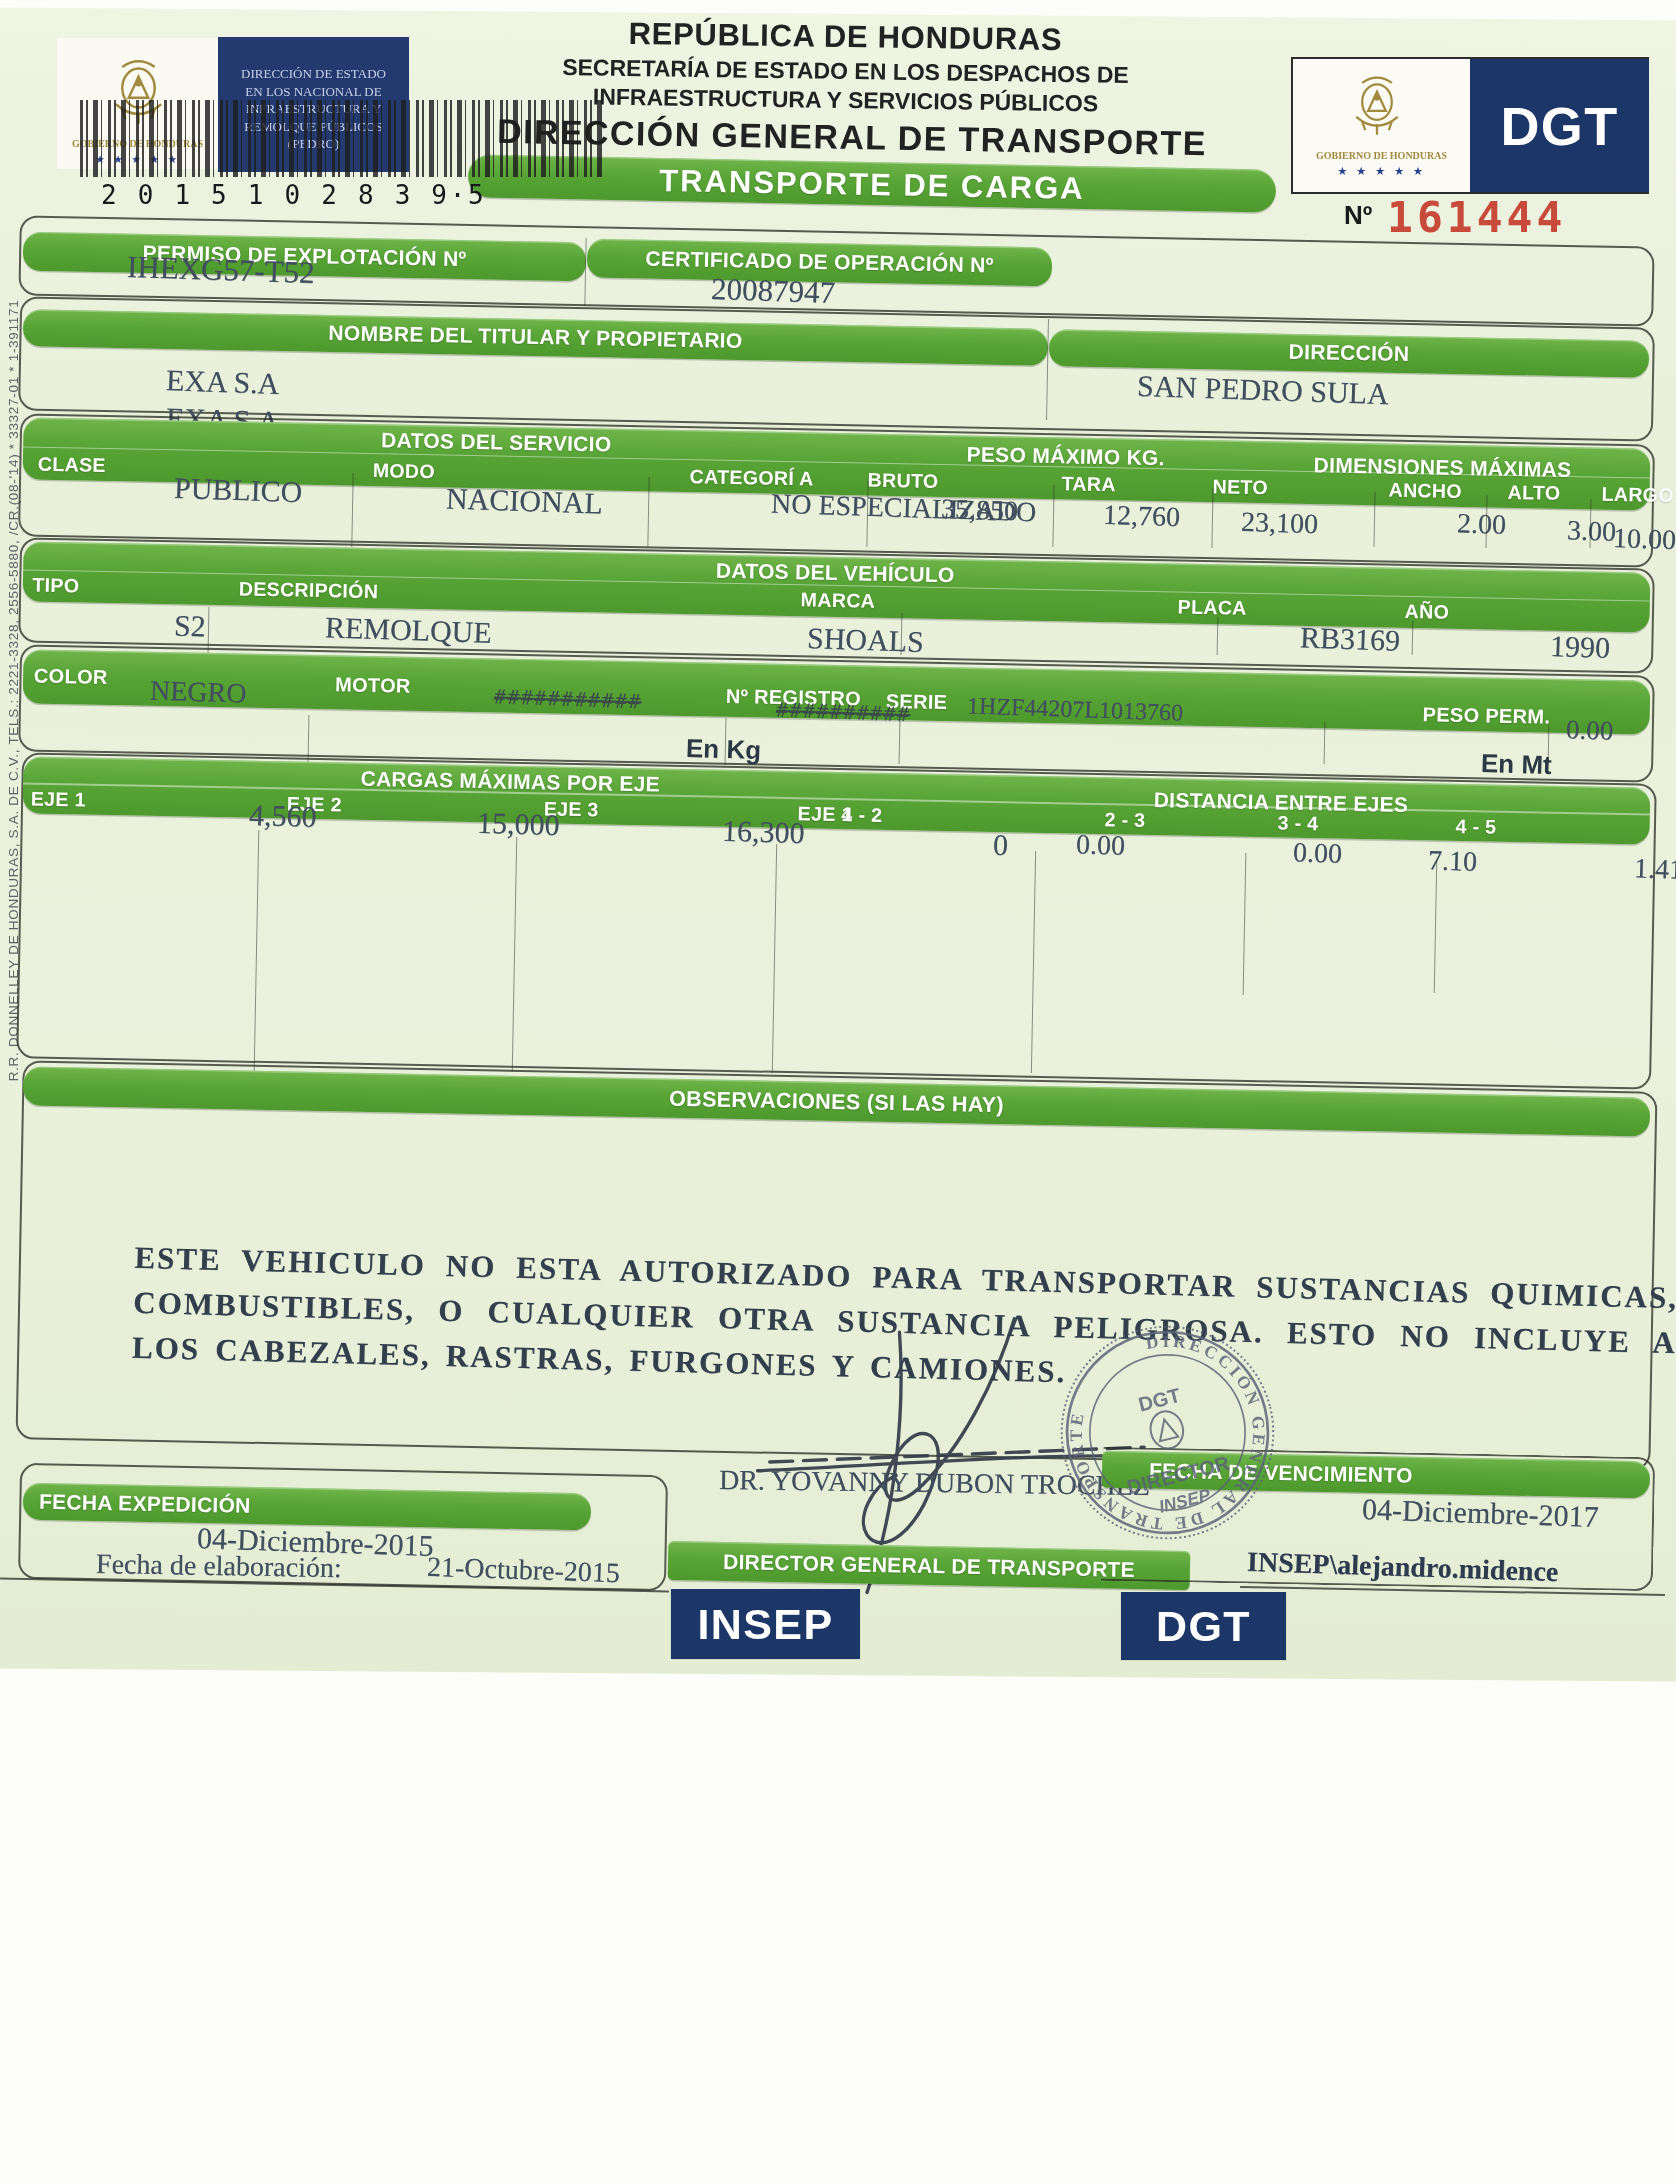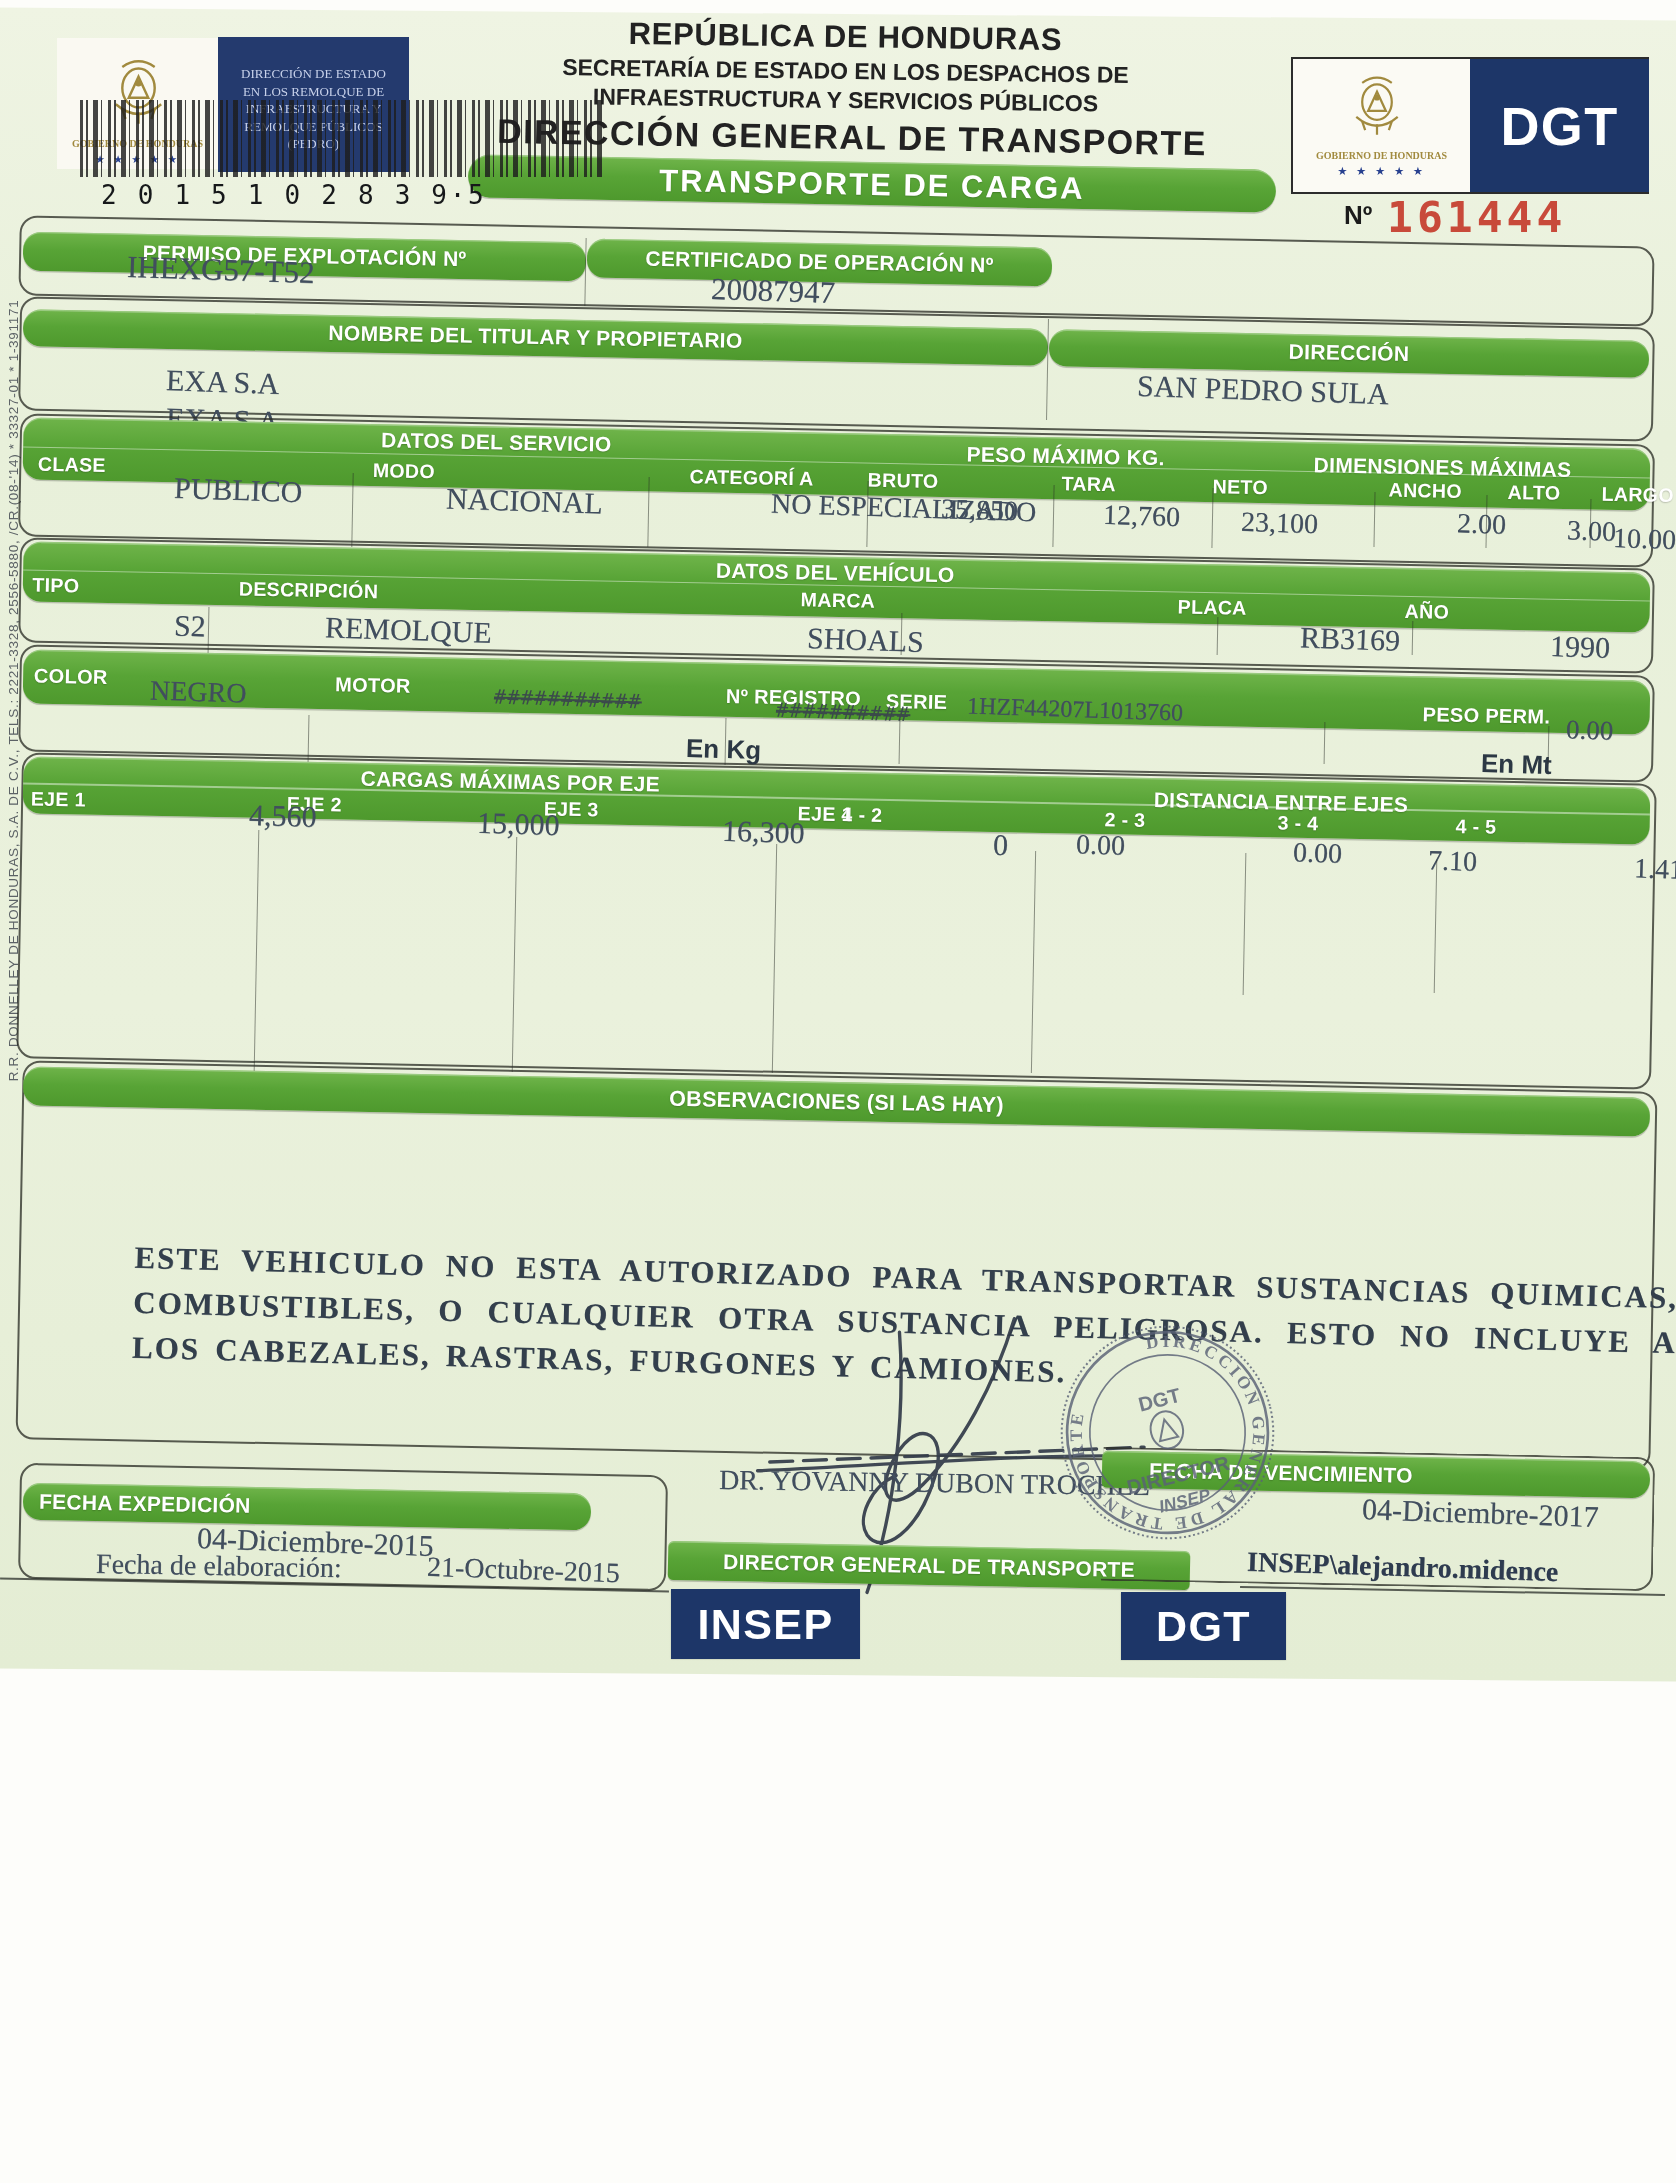--- a/index.html
+++ b/index.html
@@ -66,21 +66,21 @@
       <path d="M30,16 Q50,2 70,16" fill="none" stroke="#a18a3e" stroke-width="3"></path>
       <path d="M22,62 Q50,86 78,62" fill="none" stroke="#a18a3e" stroke-width="3"></path>
       <path d="M30,68 L34,80 M50,72 L50,86 M70,68 L66,80" stroke="#a18a3e" stroke-width="3"></path>
     </svg>
     <div class="goldtxt ctr" style="left:0;top:100px;width:161px;font-size:10px">GOBIERNO DE HONDURAS</div>
     <div class="stars ctr" style="left:0;top:115px;width:161px;font-size:10.8px">★ ★ ★ ★ ★</div>
   </div>
   <div class="navybox" style="left:218px;top:37px;width:191px;height:135px">
     <div class="abs ctr serif" style="left:0;top:28px;width:191px;font-size:13px;line-height:17.6px">
       <div>DIRECCIÓN DE ESTADO</div>
-      <div>EN LOS REMOLQUE DE</div>
+      <div>EN LOS NACIONAL DE</div>
       <div>INFRAESTRUCTURA Y</div>
       <div>REMOLQUE PÚBLICOS</div>
       <div>(PEDRO)</div>
     </div>
   </div>
   <div class="barcode" style="left:80px;top:100px;width:524px;height:77px"></div>
   <div class="digits" style="left:101px;top:180px">2 0 1 5 1 0 2 8 3  9·5</div>
 
   <div class="abs" style="left:1291px;top:57px;width:358px;height:137px;border:2px solid #2c2c2c;background:#fbfaf4">
     <svg class="abs" style="left:47px;top:12px" width="74" height="74" viewBox="0 0 100 100">

